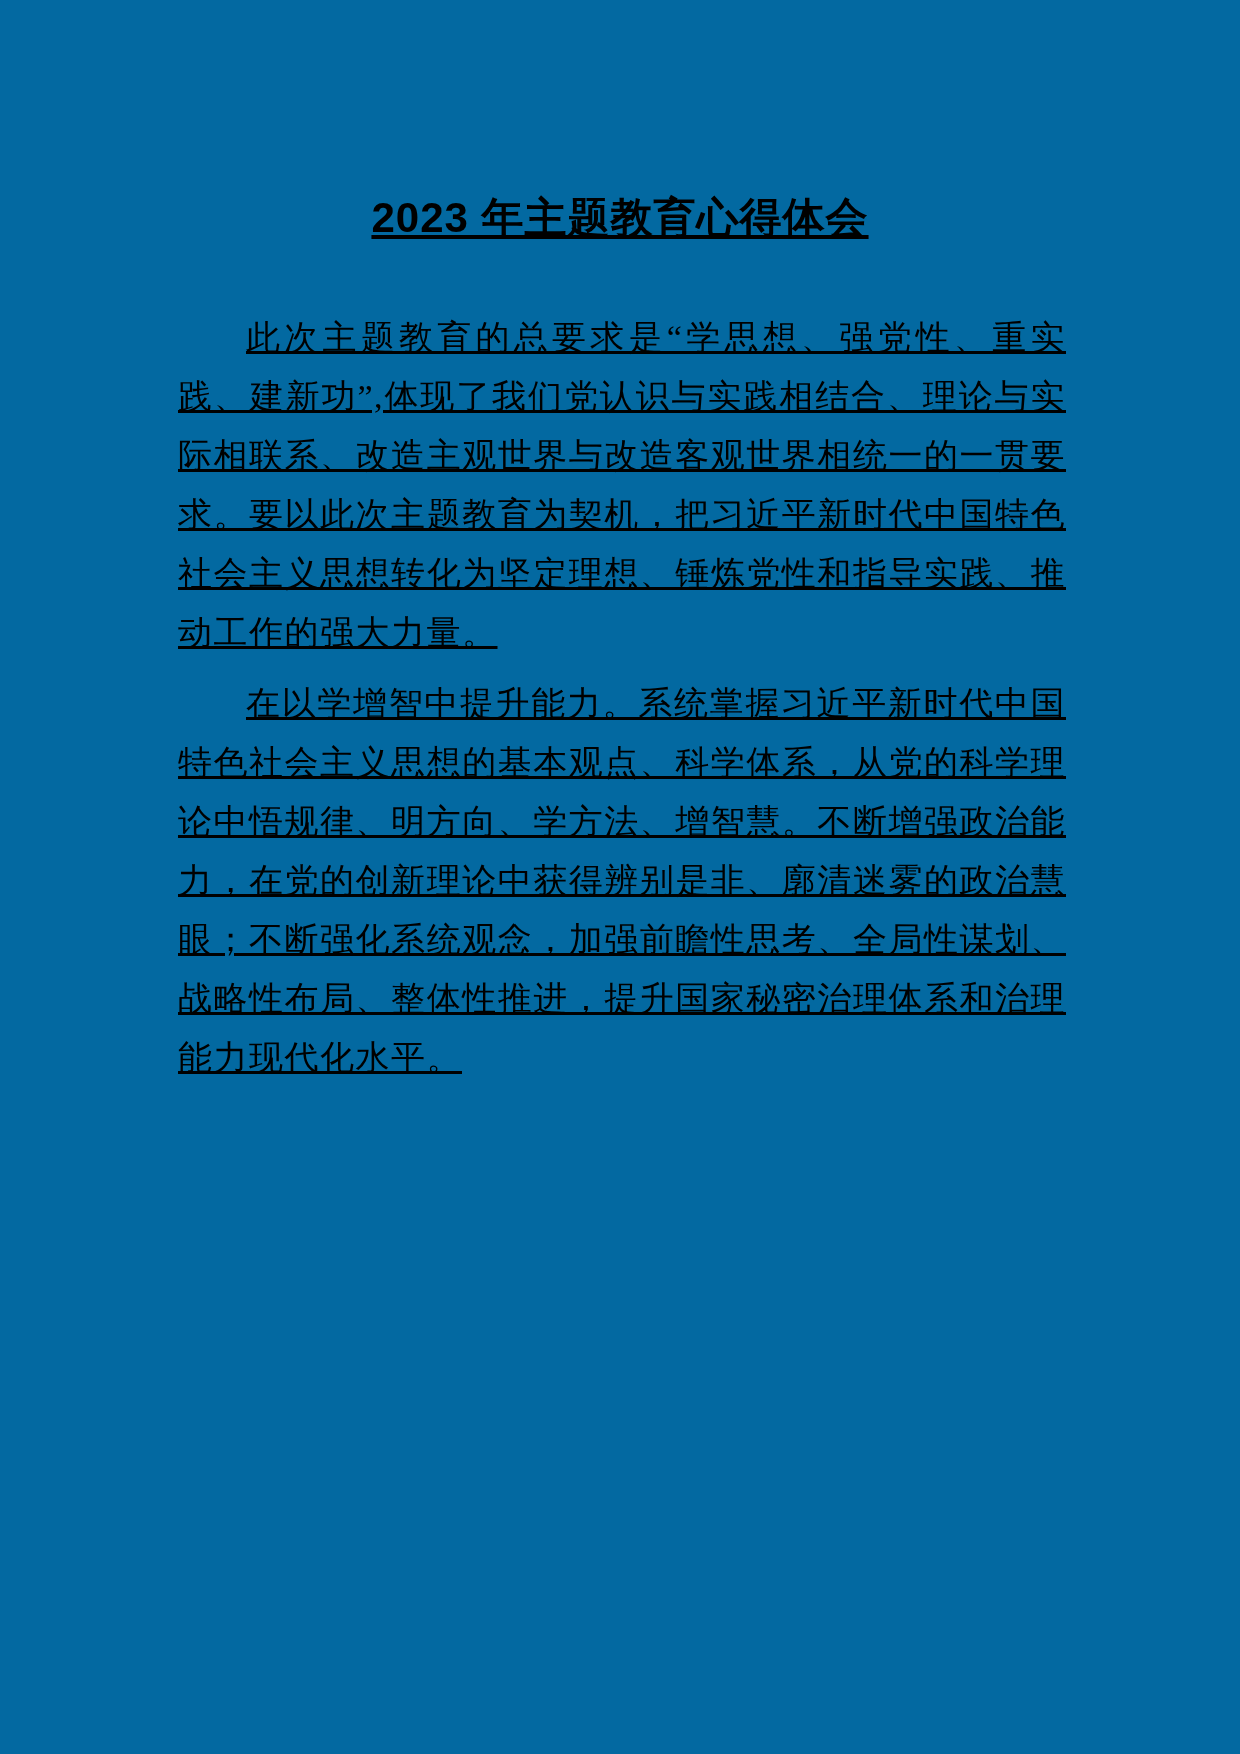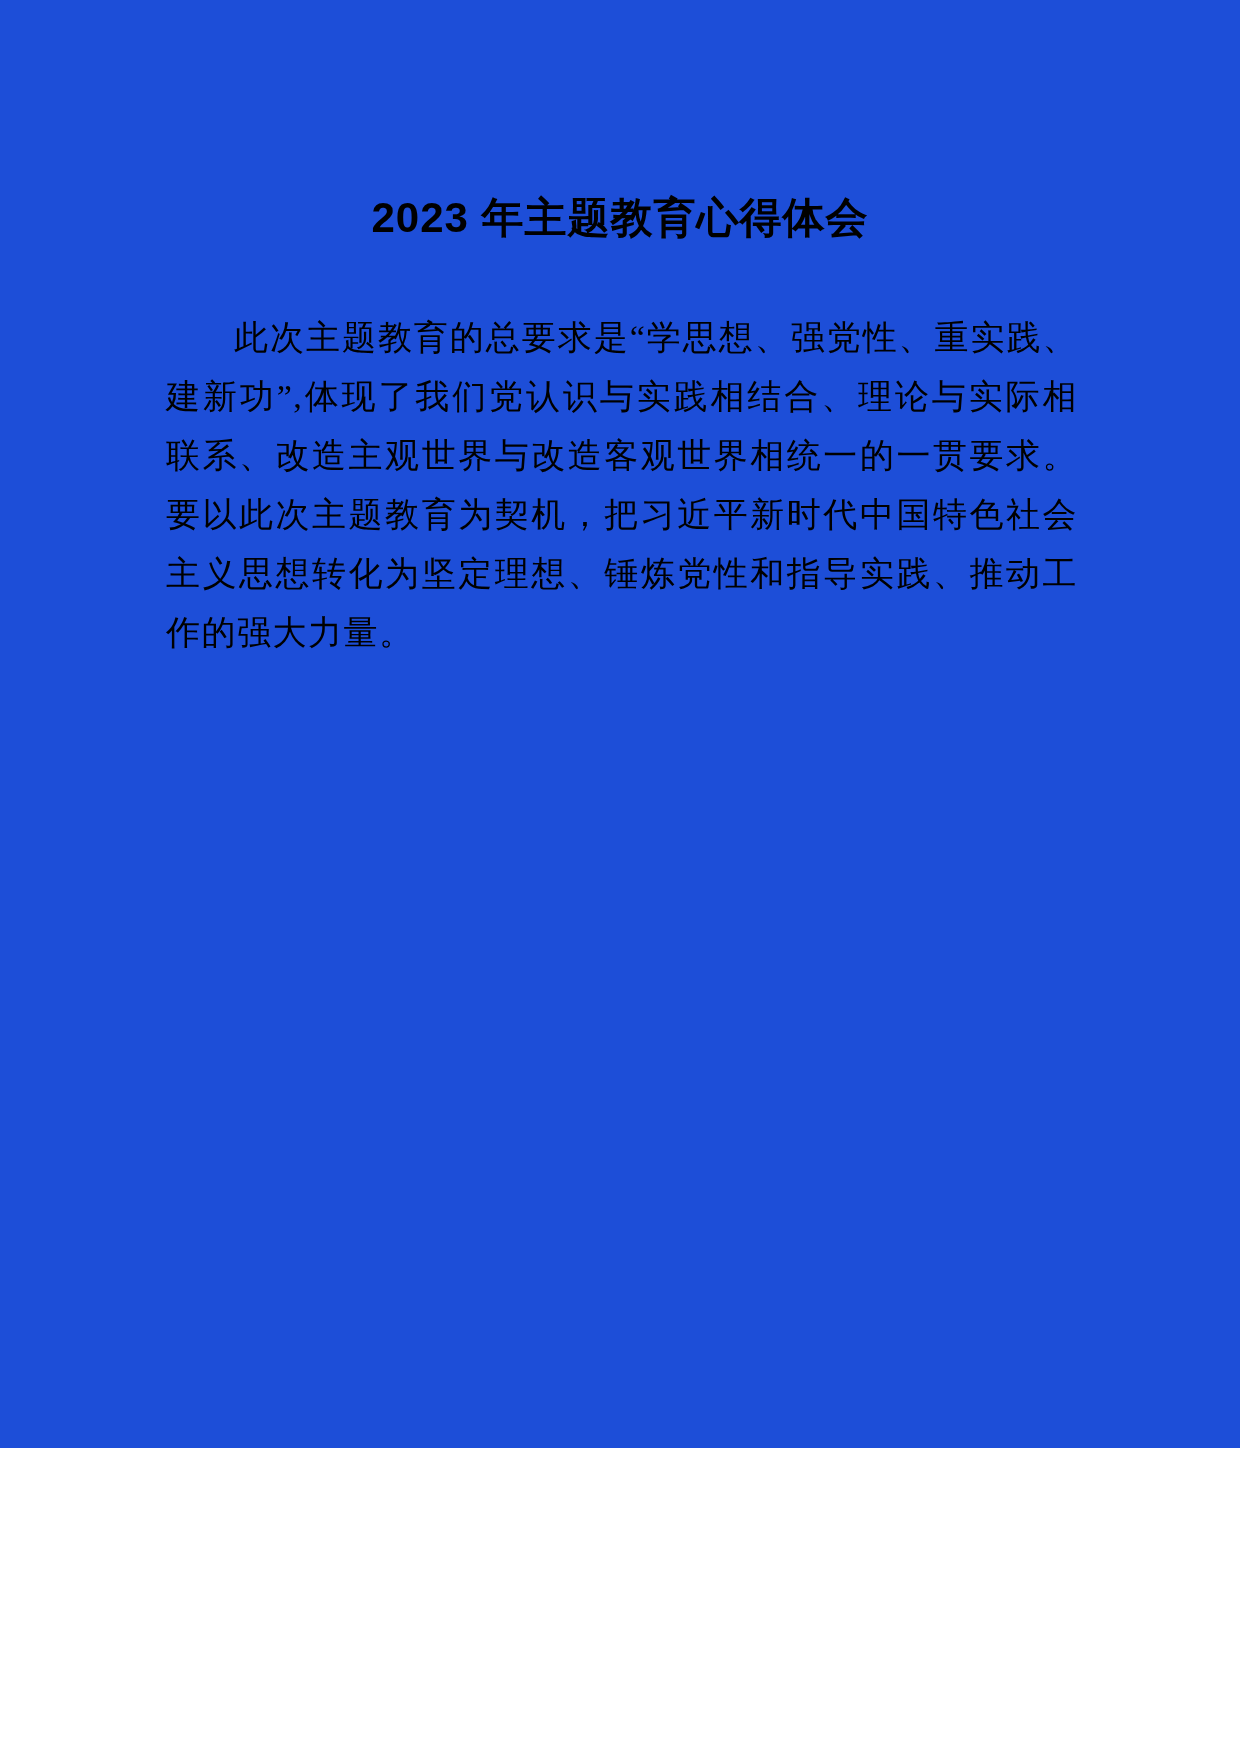--- a/index.html
+++ b/index.html
@@ -3,25 +3,26 @@
 <meta charset="utf-8">
 <style>
   html, body {
     margin: 0;
     padding: 0;
     background: #ffffff;
   }
   .page {
     position: relative;
     width: 1240px;
-    height: 1448px;
+    height: 1754px;
     margin: 0 auto;
-    background: #1d4ed8;
+    background: #0369a1;
     overflow: hidden;
     color: #000000;
+    text-decoration: underline;
   }
   .doc-title {
     margin: 0;
     padding-top: 192px;
     text-align: center;
     font-family: "Liberation Sans", "DejaVu Sans", sans-serif;
     font-weight: 700;
     font-size: 42px;
     line-height: 52px;
     letter-spacing: 1px;
@@ -30,26 +31,27 @@
   .doc-body {
     margin: 64px 162px 0 166px;
     font-family: "Liberation Serif", "DejaVu Serif", serif;
     font-size: 34px;
     line-height: 59px;
     letter-spacing: 1.5px;
     text-align: justify;
     color: #000000;
   }
   .doc-body p {
-    margin: 0;
+    margin: 12px;
     padding: 0;
     text-indent: 2em;
   }
 </style>
 </head>
 <body>
 
 <div class="page">
   <h1 class="doc-title">2023 年主题教育心得体会</h1>
   <div class="doc-body">
       <p>此次主题教育的总要求是“学思想、强党性、重实践、建新功”,体现了我们党认识与实践相结合、理论与实际相联系、改造主观世界与改造客观世界相统一的一贯要求。要以此次主题教育为契机，把习近平新时代中国特色社会主义思想转化为坚定理想、锤炼党性和指导实践、推动工作的强大力量。</p>
+      <p>在以学增智中提升能力。系统掌握习近平新时代中国特色社会主义思想的基本观点、科学体系，从党的科学理论中悟规律、明方向、学方法、增智慧。不断增强政治能力，在党的创新理论中获得辨别是非、廓清迷雾的政治慧眼；不断强化系统观念，加强前瞻性思考、全局性谋划、战略性布局、整体性推进，提升国家秘密治理体系和治理能力现代化水平。</p>
     </div>
 </div>
 
 </body></html>

